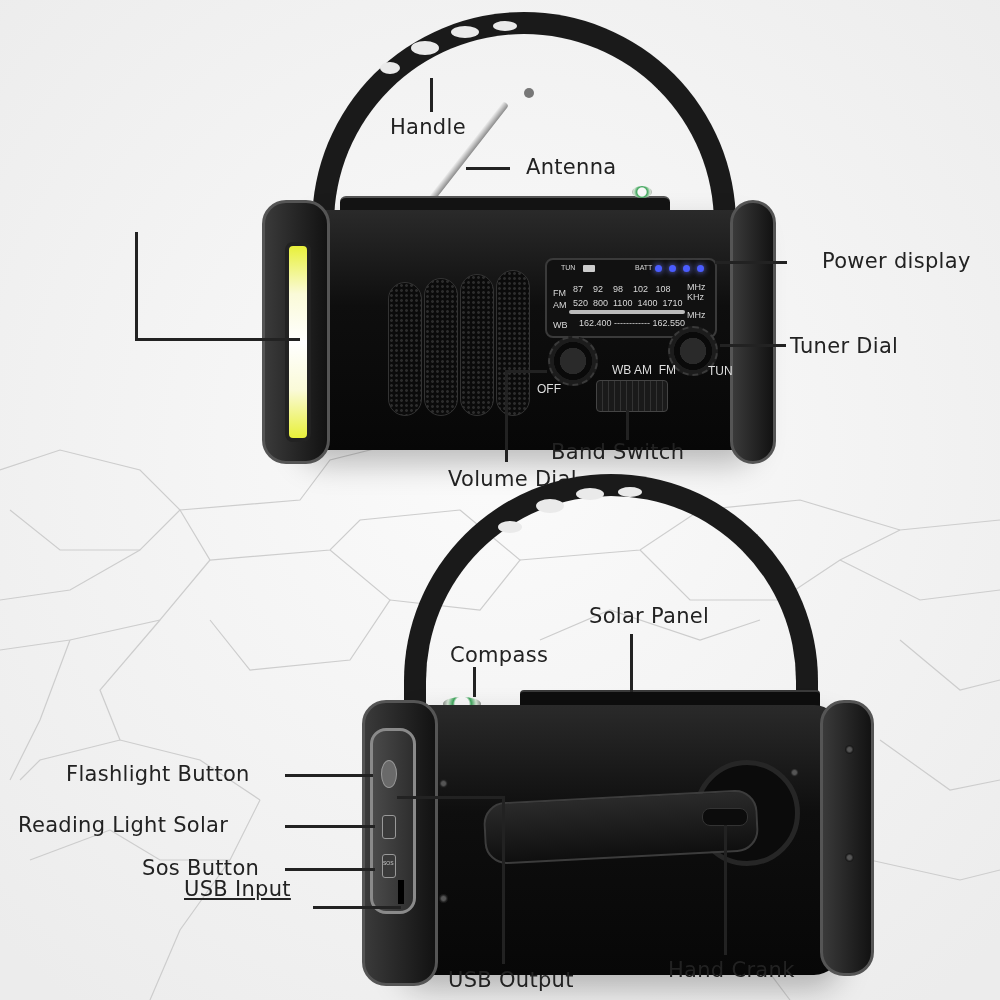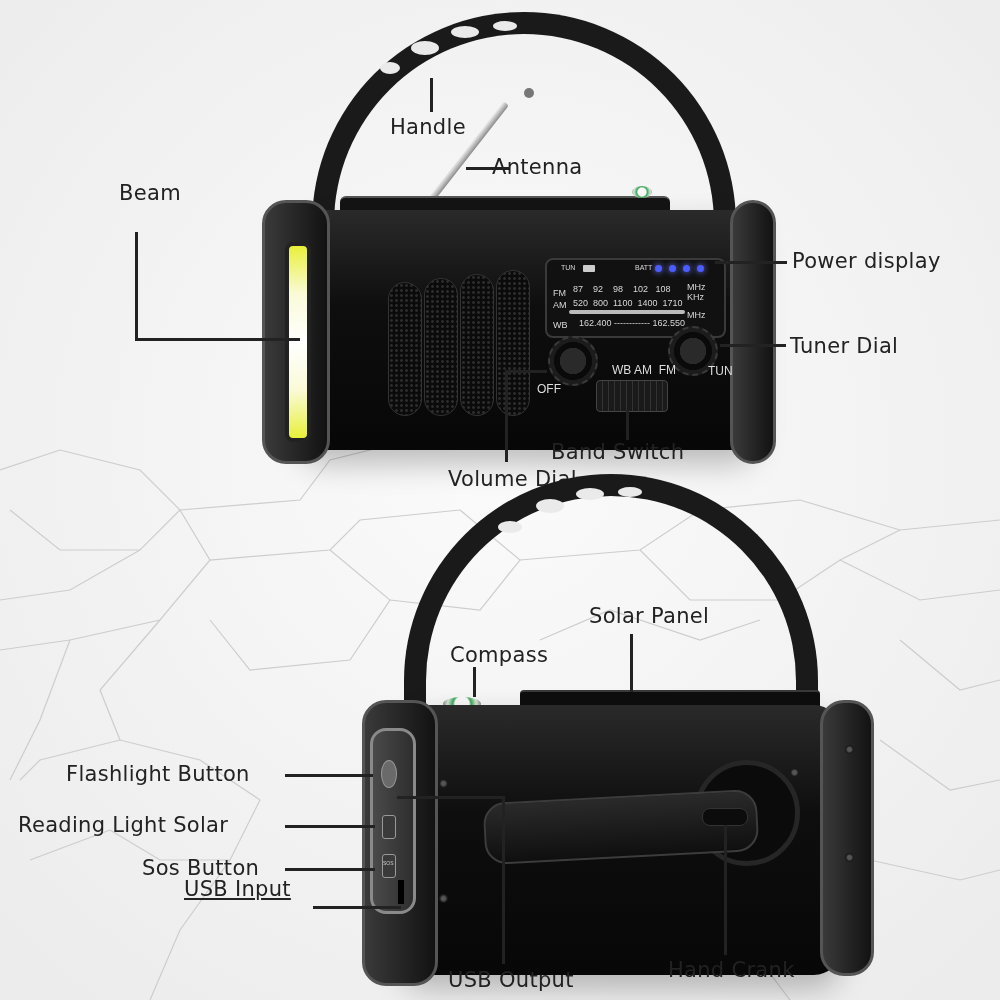--- a/index.html
+++ b/index.html
@@ -33,21 +33,21 @@
       background: linear-gradient(180deg,#e8f03a 0%,#fafad8 25%,#ffffff 50%,#fafad8 75%,#e8f03a 100%);
       border: 4px solid #222;
     }
     .grille {
       position: absolute; border-radius: 22px; background-color: #0b0b0b;
       background-image: radial-gradient(#2c2c2c 1.2px, transparent 1.6px);
       background-size: 5px 5px; border: 1px solid #333;
     }
     .display {
       position: absolute; background: #111; border: 2px solid #3a3a3a; border-radius: 8px;
-      color: #d8d8d8; font-size: 9px; font-family: "Liberation Sans", sans-serif; padding-left: 9px;
+      color: #d8d8d8; font-size: 9px; font-family: "Liberation Sans", sans-serif;
     }
     .display .row { position: absolute; white-space: nowrap; }
     .led { position: absolute; width: 7px; height: 7px; border-radius: 50%; background: #4a5cff; box-shadow: 0 0 6px #6f7cff; }
     .knob {
       position: absolute; border-radius: 50%;
       background: radial-gradient(circle at 50% 50%, #2a2a2a 0 40%, #0a0a0a 41% 58%, #1c1c1c 59% 100%);
       border: 2px dashed #3a3a3a;
     }
     .switch {
       position: absolute; background: #1a1a1a; border: 1px solid #444; border-radius: 4px;
@@ -152,30 +152,29 @@
   <span class="tiny" style="left:537px;top:382px">OFF</span>
   <span class="tiny" style="left:708px;top:364px">TUN</span>
   <span class="tiny" style="left:612px;top:363px;white-space:pre">WB AM  FM</span>
 
   <div class="switch" style="left:596px; top:380px; width:70px; height:30px;"></div>
 
   <div class="line" style="left:430px;top:78px;width:3px;height:34px;"></div>
   <div class="label" style="left:390px;top:115px;">Handle</div>
 
   <div class="line" style="left:466px;top:167px;width:44px;height:3px;"></div>
-  <div class="label" style="left:492px;top:155px;">Antenna</div>
+  <div class="label" style="left:526px;top:155px;">Antenna</div>
 
   <div class="label center" style="left:50px;top:181px;width:200px;">
-    <div>Beam</div>
   </div>
   <div class="line" style="left:135px;top:232px;width:3px;height:108px;"></div>
   <div class="line" style="left:135px;top:338px;width:165px;height:3px;"></div>
 
   <div class="line" style="left:715px;top:261px;width:72px;height:3px;"></div>
-  <div class="label" style="left:792px;top:249px;">Power display</div>
+  <div class="label" style="left:822px;top:249px;">Power display</div>
 
   <div class="line" style="left:720px;top:344px;width:66px;height:3px;"></div>
   <div class="label" style="left:790px;top:326px;margin-top:8px;">Tuner Dial</div>
 
   <div class="line" style="left:626px;top:410px;width:3px;height:30px;"></div>
   <div class="label" style="left:551px;top:440px;">Band Switch</div>
 
   <div class="line" style="left:505px;top:370px;width:42px;height:3px;"></div>
   <div class="line" style="left:505px;top:370px;width:3px;height:92px;"></div>
   <div class="label" style="left:448px;top:467px;">Volume Dial</div>

